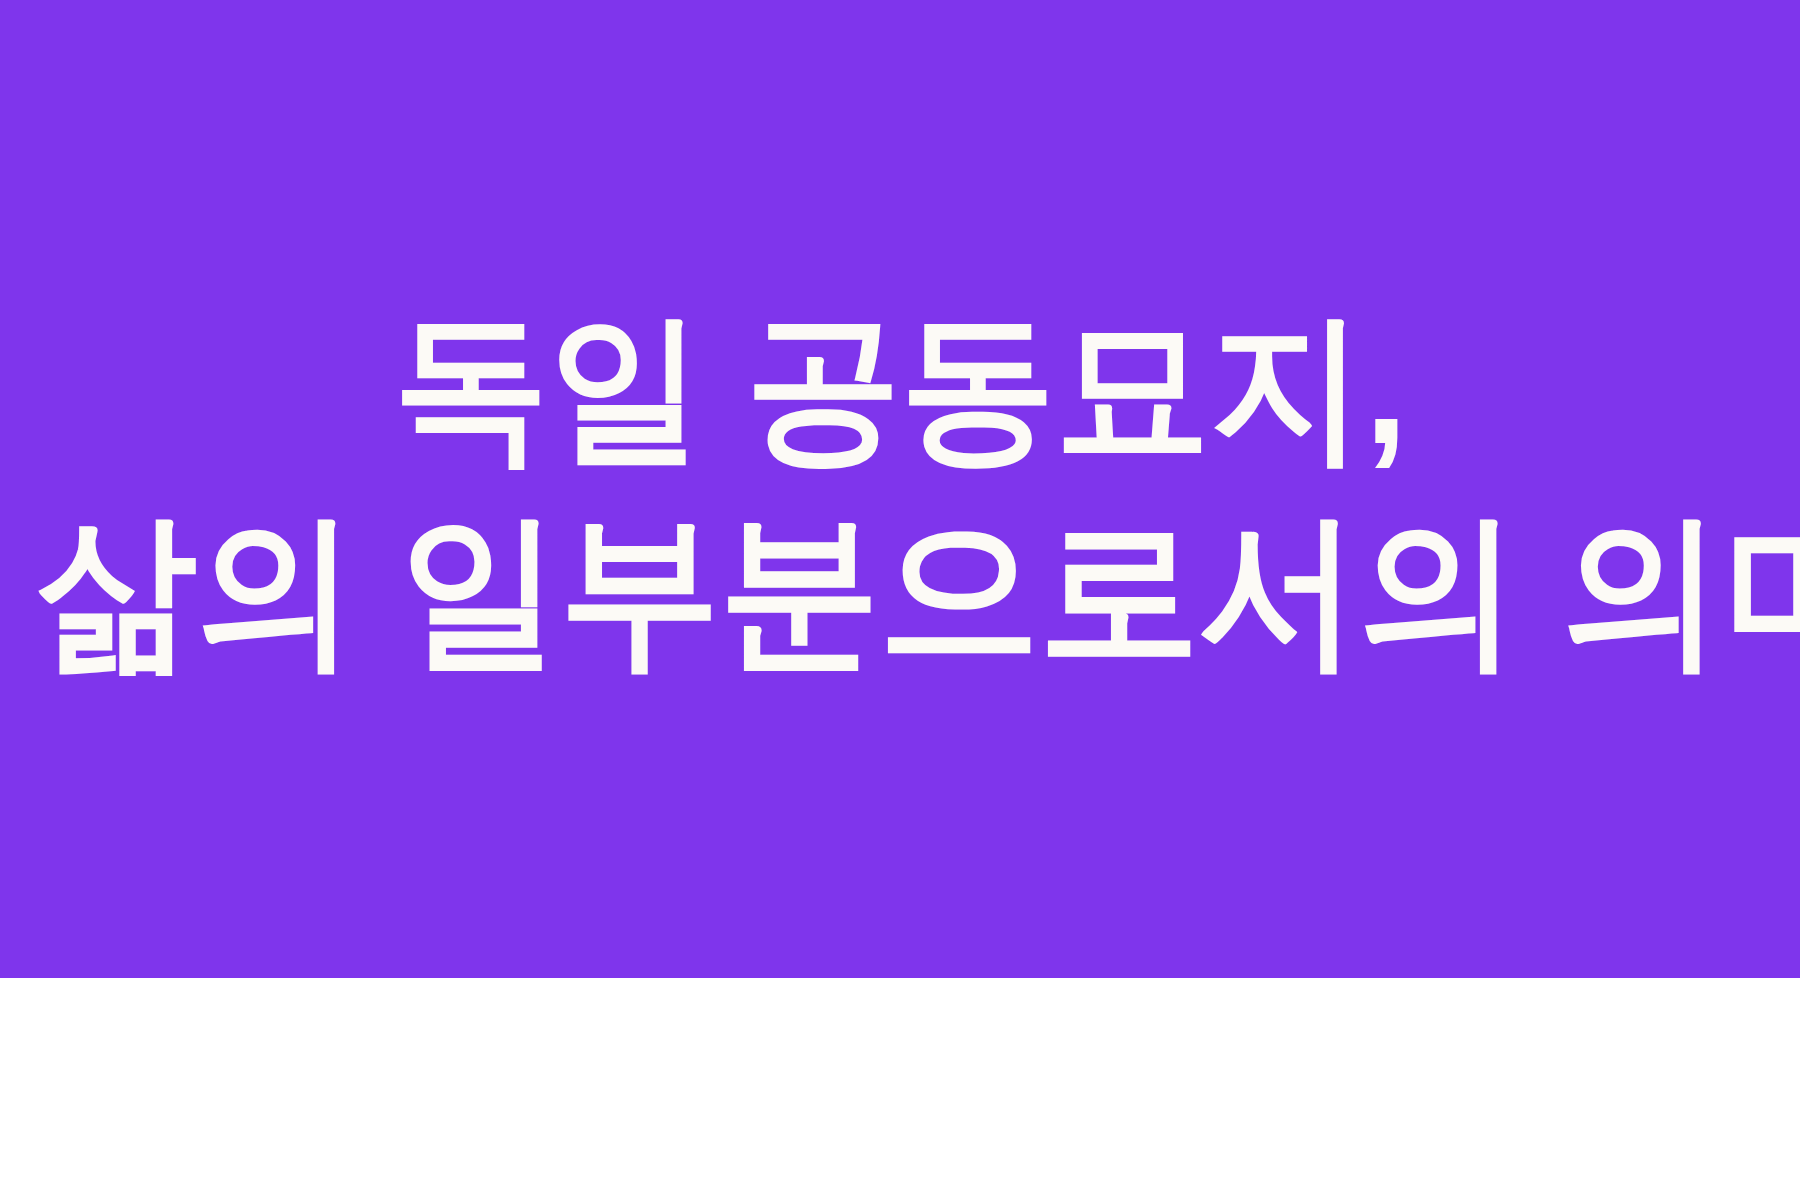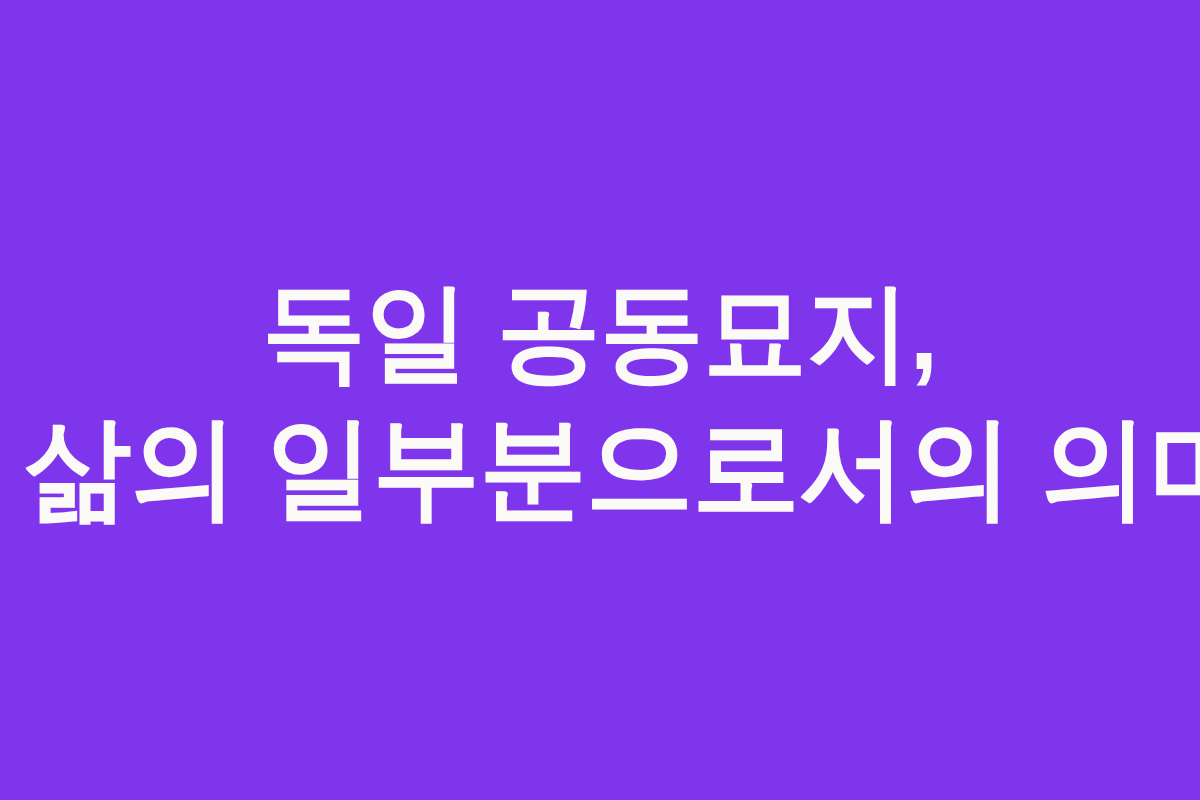--- a/index.html
+++ b/index.html
@@ -11,21 +11,21 @@
     overflow: hidden;
   }
 
   body {
     font-family: "Liberation Sans", "DejaVu Sans", sans-serif;
   }
 
   #title-card {
     position: relative;
     width: 1200px;
-    height: 800px;
+    height: 652px;
     background: #7f35ec;
     display: flex;
     align-items: center;
     justify-content: center;
     box-sizing: border-box;
   }
 
   #headline {
     width: 1200px;
     text-align: center;

